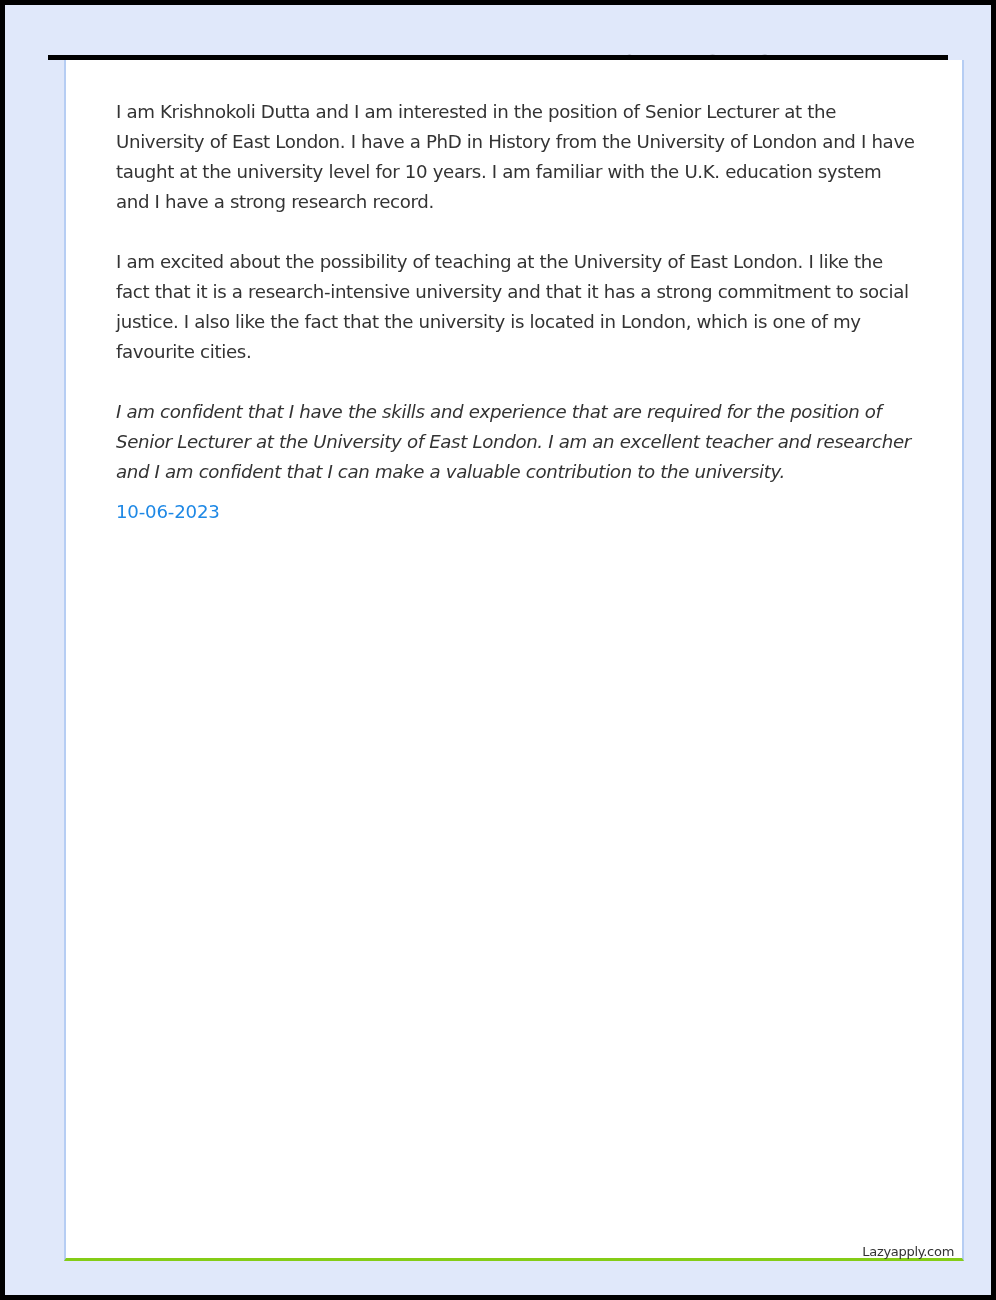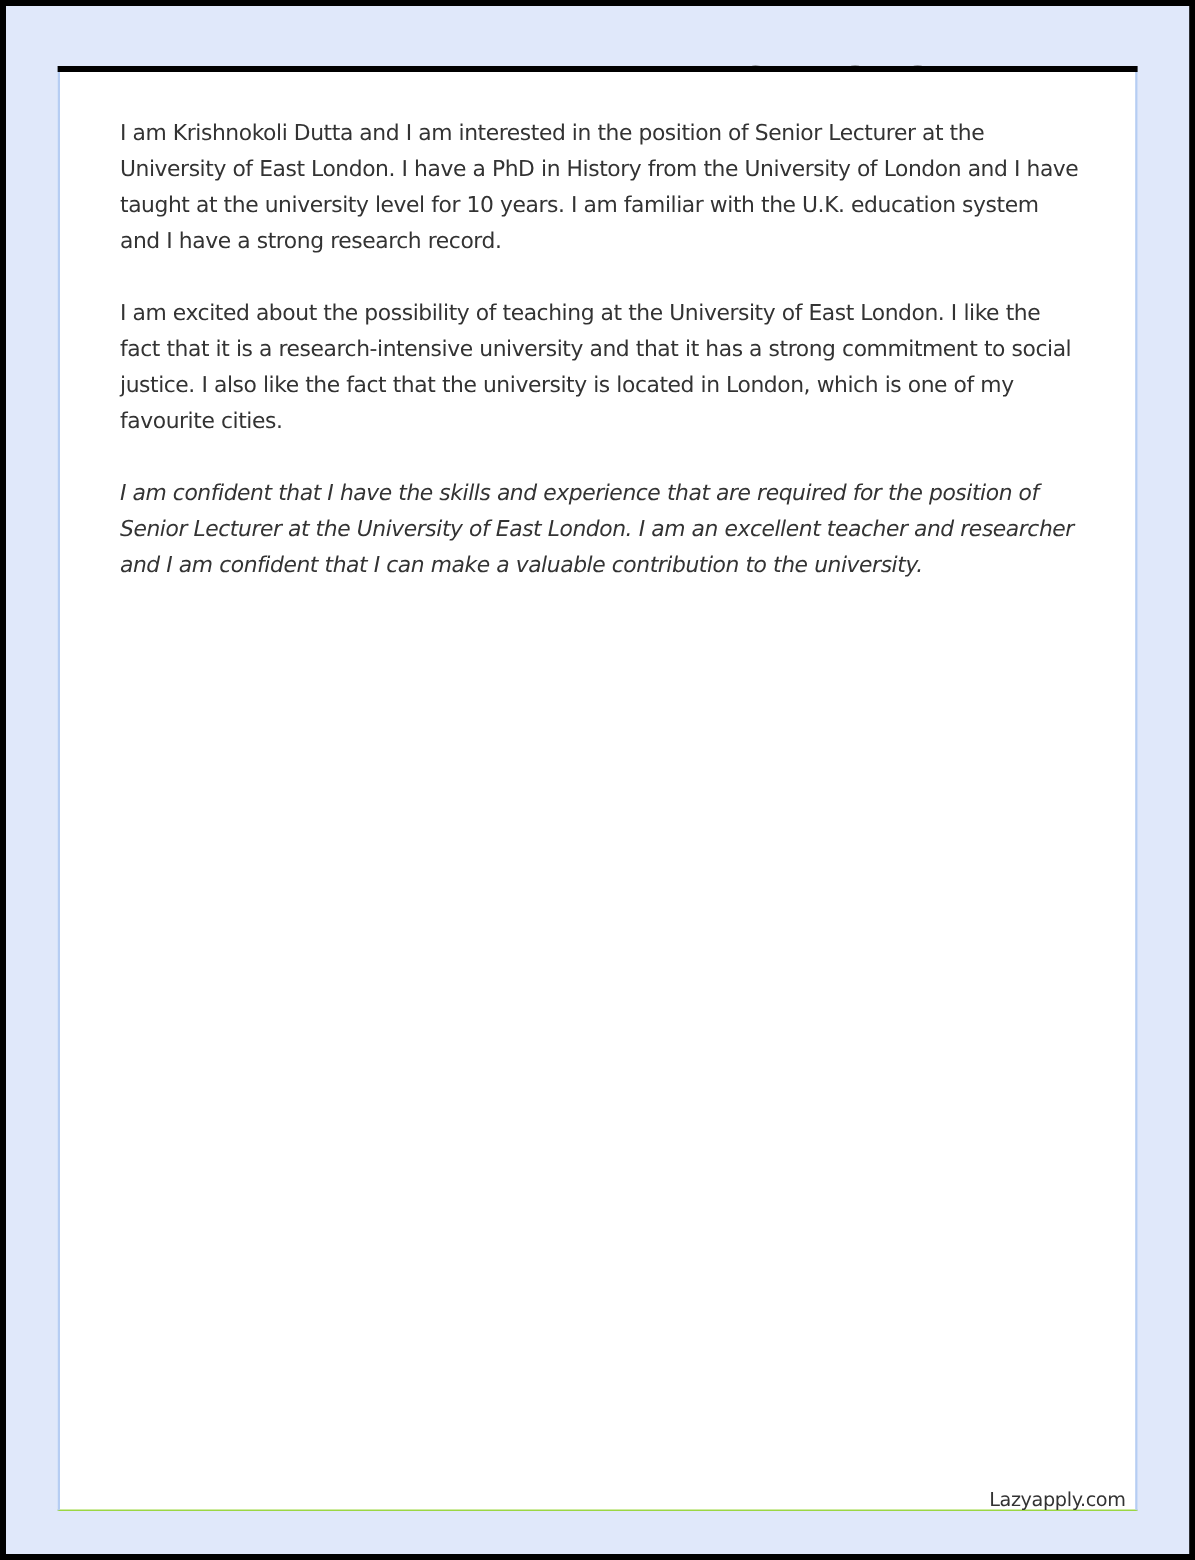--- a/index.html
+++ b/index.html
@@ -39,28 +39,28 @@
     .rule {
       position: absolute;
       left: 48px;
       top: 55px;
       width: 900px;
       height: 5px;
       background: #000000;
     }
     .page {
       position: absolute;
-      left: 48px;
+      left: 64px;
       top: 60px;
       width: 896px;
       height: 1198px;
       background: #ffffff;
       border-left: 2px solid #b6cdf3;
       border-right: 2px solid #b6cdf3;
-      border-bottom: 1px solid #84cc16;
+      border-bottom: 3px solid #84cc16;
     }
     .letter-body {
       position: absolute;
       left: 50px;
       top: 37px;
       width: 800px;
       font-family: "DejaVu Sans", sans-serif;
       font-size: 18.2px;
       line-height: 30px;
       color: #333333;
@@ -77,33 +77,34 @@
       color: #1e88e5;
       font-size: 18.2px;
       line-height: 30px;
       letter-spacing: -0.2px;
     }
     .watermark {
       position: absolute;
       right: 8px;
       bottom: -1px;
       font-family: "DejaVu Sans", sans-serif;
-      font-size: 16px;
+      font-size: 13px;
       color: #333333;
       letter-spacing: -0.3px;
     }
   </style>
 </head>
 <body>
 
 <div class="frame"></div>
 
 <div class="name-header">KRISHNOKOLI DUTTA</div>
 <div class="rule"></div>
 
 <div class="page">
   <div class="letter-body">
     <p>I am Krishnokoli Dutta and I am interested in the position of Senior Lecturer at the University of East London. I have a PhD in History from the University of London and I have taught at the university level for 10 years. I am familiar with the U.K. education system and I have a strong research record.</p>
     <p>I am excited about the possibility of teaching at the University of East London. I like the fact that it is a research-intensive university and that it has a strong commitment to social justice. I also like the fact that the university is located in London, which is one of my favourite cities.</p>
     <p class="last">I am confident that I have the skills and experience that are required for the position of Senior Lecturer at the University of East London. I am an excellent teacher and researcher and I am confident that I can make a valuable contribution to the university.</p>
+    <div class="date">10-06-2023</div>
   </div>
   <div class="watermark">Lazyapply.com</div>
 </div>
 
 </body></html>

